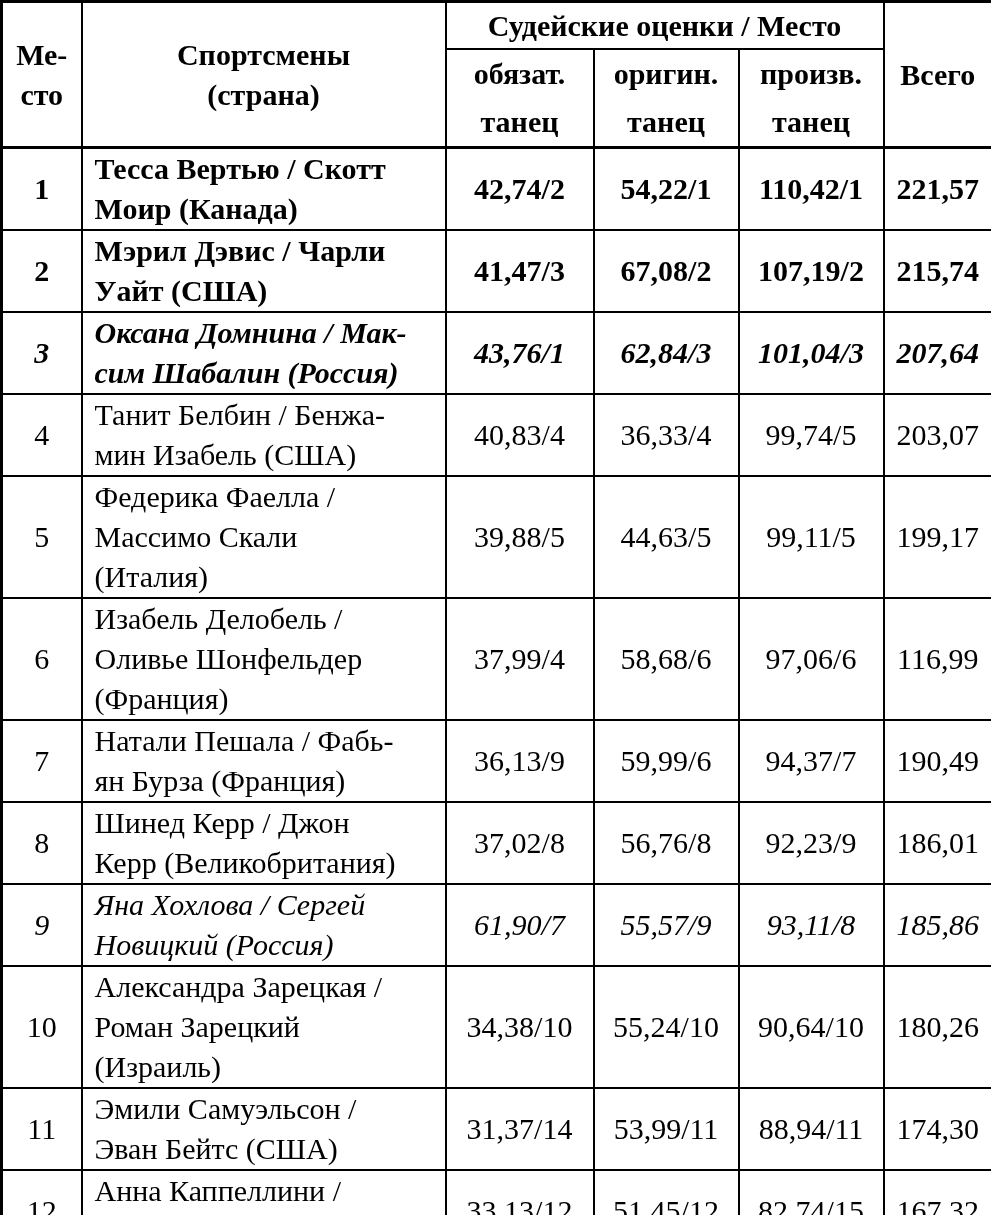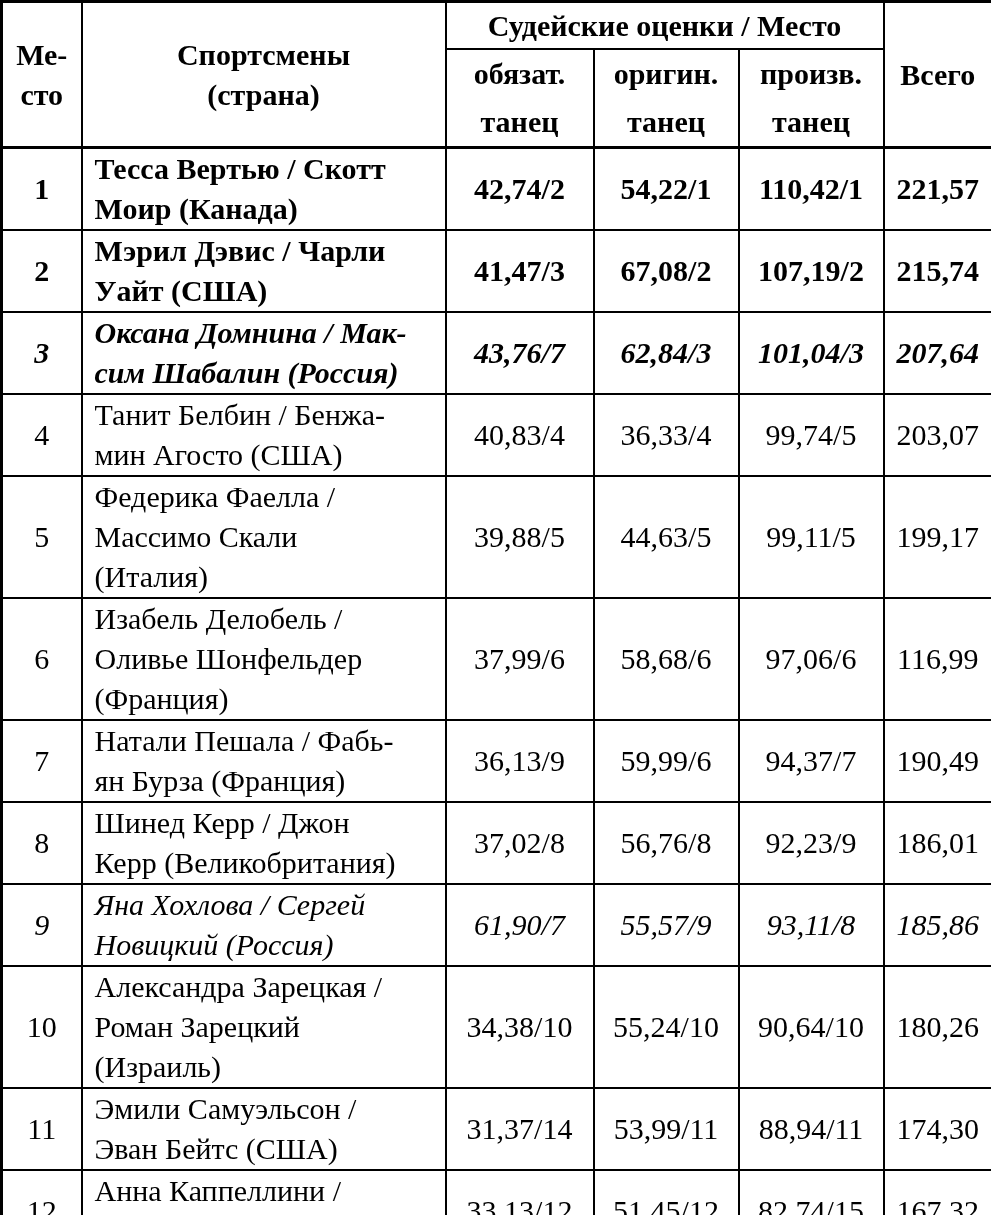--- a/index.html
+++ b/index.html
@@ -103,50 +103,50 @@
 Уайт (США)</td>
         <td>41,47/3</td>
         <td>67,08/2</td>
         <td>107,19/2</td>
         <td>215,74</td>
       </tr>
       <tr class="h2 fw-b fs-i">
         <td>3</td>
         <td class="name-cell">Оксана Домнина / Мак-
 сим Шабалин (Россия)</td>
-        <td>43,76/7</td>
+        <td>43,76/1</td>
         <td>62,84/3</td>
         <td>101,04/3</td>
         <td>207,64</td>
       </tr>
       <tr class="h2">
         <td>4</td>
         <td class="name-cell">Танит Белбин / Бенжа-
-мин Агосто (США)</td>
+мин Изабель (США)</td>
         <td>40,83/4</td>
         <td>36,33/4</td>
         <td>99,74/5</td>
         <td>203,07</td>
       </tr>
       <tr class="h3">
         <td>5</td>
         <td class="name-cell">Федерика Фаелла /
 Массимо Скали
 (Италия)</td>
         <td>39,88/5</td>
         <td>44,63/5</td>
         <td>99,11/5</td>
         <td>199,17</td>
       </tr>
       <tr class="h3">
         <td>6</td>
         <td class="name-cell">Изабель Делобель /
 Оливье Шонфельдер
 (Франция)</td>
-        <td>37,99/6</td>
+        <td>37,99/4</td>
         <td>58,68/6</td>
         <td>97,06/6</td>
         <td>116,99</td>
       </tr>
       <tr class="h2">
         <td>7</td>
         <td class="name-cell">Натали Пешала / Фабь-
 ян Бурза (Франция)</td>
         <td>36,13/9</td>
         <td>59,99/6</td>

